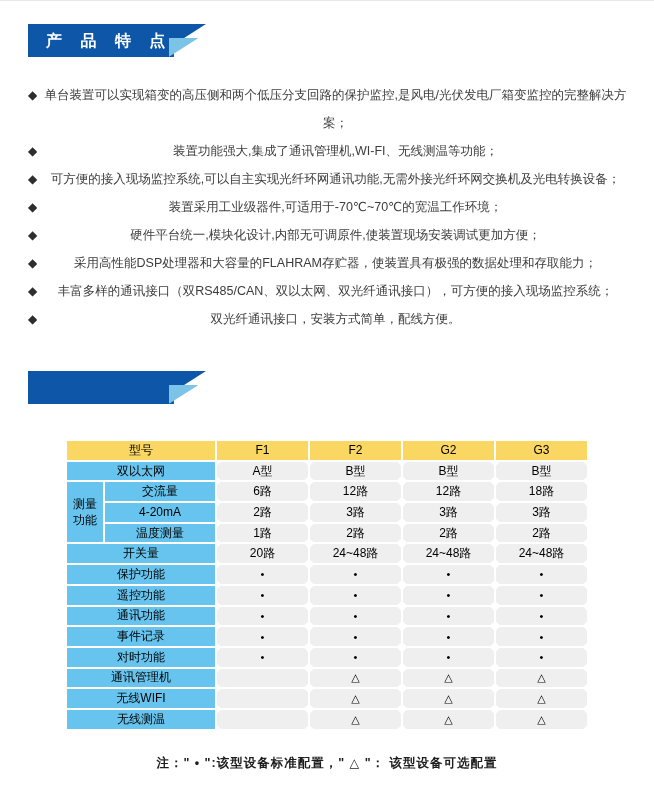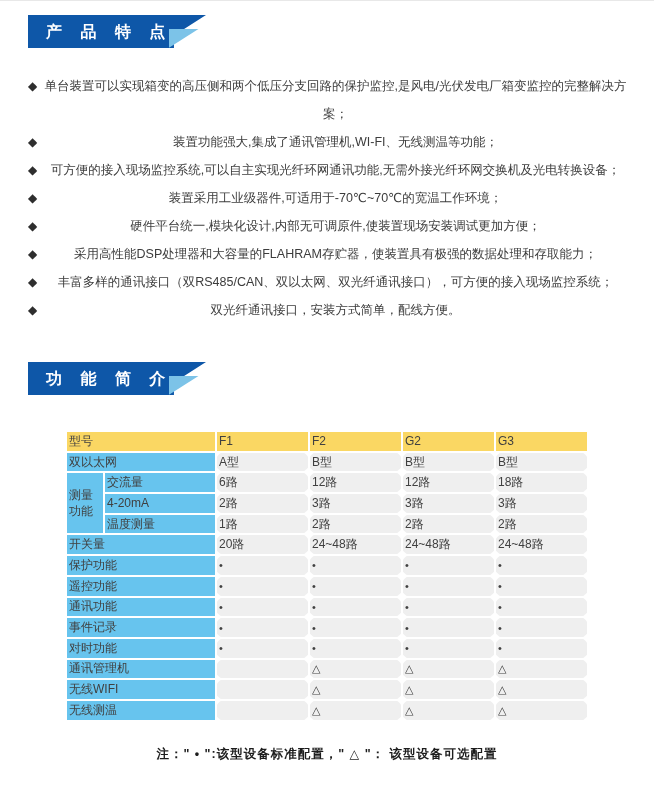--- a/index.html
+++ b/index.html
@@ -31,41 +31,41 @@
     background: #7cc3e8;
     -webkit-clip-path: polygon(0 0, 100% 0, 0 100%);
     clip-path: polygon(0 0, 100% 0, 0 100%);
   }
   .banner .title {
     position: absolute; left: 18px; top: 0;
     height: 33px; line-height: 33px;
     color: #ffffff; font-size: 16px; font-weight: bold;
     letter-spacing: 7px; white-space: nowrap;
   }
-  .banner-1 { margin-top: 14px; }
+  .banner-1 { margin-top: 23px; }
   .banner-2 { margin-top: 38px; }
 
   
   .bullets {
     margin: 24px 26px 0 28px;
     font-size: 12.5px;
     line-height: 28px;
   }
   .bullet { display: flex; align-items: flex-start; }
   .bullet .mark { flex: 0 0 15px; color: #2e2e2e; font-size: 12px; }
   .bullet .txt { flex: 1; text-align: center; }
 
   
   .spec-table {
     margin: 35px auto 0 65px;
     border-collapse: collapse;
     table-layout: fixed;
     font-size: 12px;
-    color: #404040;
-    text-align: left;
+    color: #000000;
+    text-align: center;
   }
   .spec-table td {
     border: 2px solid #ffffff;
     height: 20.7px;
     padding: 0 2px;
     overflow: hidden;
     white-space: nowrap;
   }
   td.c-yellow { background: #fad763; }
   td.c-blue   { background: #67c4ee; }
@@ -125,21 +125,20 @@
     </div>
     <div class="bullet">
       <span class="mark">◆</span>
       <span class="txt">双光纤通讯接口，安装方式简单，配线方便。</span>
     </div>
   </div>
 
   <div class="banner banner-2">
     <div class="bar"></div>
     <div class="fold"></div>
-    <div class="title">功 能 简 介</div>
   </div>
 
   <table class="spec-table">
     <colgroup>
       <col style="width:38px">
         <col style="width:112px">
       <col style="width:93px">
         <col style="width:93px">
         <col style="width:93px">
         <col style="width:93px">

